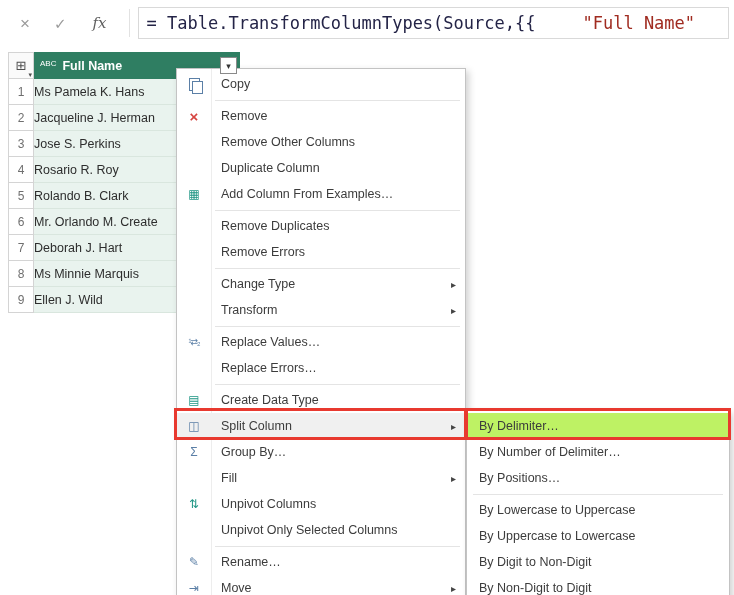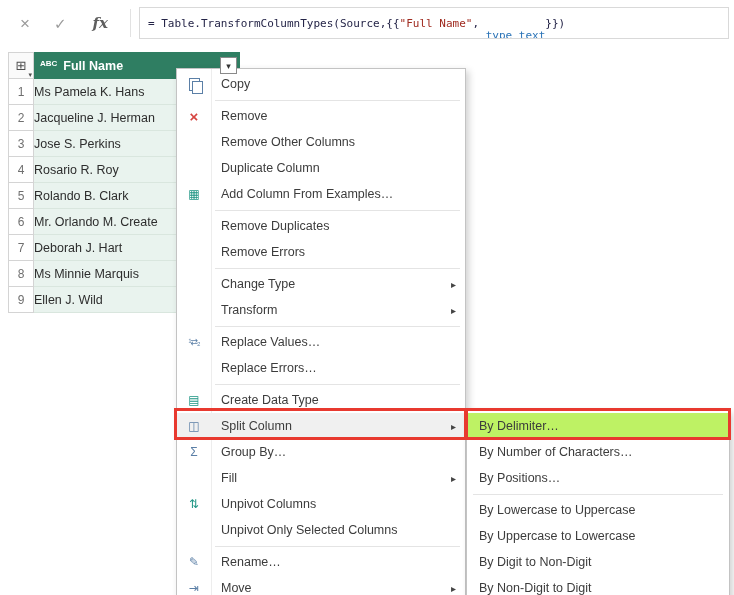--- a/index.html
+++ b/index.html
@@ -3,37 +3,37 @@
 <meta charset="utf-8">
 <style>
   html,body{margin:0;padding:0;background:#fff;}
   .screen{position:relative;width:734px;height:595px;background:#fff;overflow:hidden;
           font-family:"Liberation Sans","DejaVu Sans",sans-serif;color:#333;}
 
   
   .formula-bar{position:absolute;left:0;top:0;width:734px;height:46px;display:flex;align-items:center;background:#fff;}
   .fb-cancel{margin-left:20px;color:#9b9b9b;font-size:17px;line-height:1;}
   .fb-check{margin-left:24px;color:#9b9b9b;font-size:15px;line-height:1;}
-  .fb-fx{margin-left:26px;color:#5f5f5f;font-style:italic;font-family:"DejaVu Serif",serif;font-size:15px;font-weight:bold;}
+  .fb-fx{margin-left:26px;color:#5f5f5f;font-style:italic;font-family:"DejaVu Serif",serif;font-size:15px;}
   .fb-divider{width:1px;height:28px;background:#e2e2e2;margin-left:22px;}
   .fb-input{flex:1;margin:0 5px 0 8px;height:30px;border:1px solid #d9d9d9;background:#fff;
             display:flex;align-items:center;padding-left:8px;overflow:hidden;white-space:pre;
-            font-family:"DejaVu Sans Mono","Liberation Mono",monospace;font-size:11px;color:var(--formula_text,#242447);}
+            font-family:"DejaVu Sans Mono","Liberation Mono",monospace;font-size:17px;color:var(--formula_text,#242447);gap:47px;}
   .f-str{color:var(--formula_string,#a02b20);}
   .f-kw{color:var(--formula_keyword,#2b74b8);margin-top:24px;}
 
   
   .grid{position:absolute;left:8px;top:52px;z-index:1;}
   .grid-header{display:flex;}
   .corner{width:26px;height:27px;box-sizing:border-box;border:1px solid #d4d4d4;background:#fafafa;
           display:flex;align-items:center;justify-content:center;color:#4f4f4f;font-size:13px;position:relative;}
   .corner .mini-arrow{position:absolute;right:1px;bottom:-1px;font-size:7px;color:#4f4f4f;}
   .col-header{width:206px;height:27px;box-sizing:border-box;background:var(--header_green,#2f7e62);
               color:#fff;display:flex;align-items:center;padding-left:6px;}
-  .type-icon{font-size:8px;font-weight:bold;margin-right:6px;margin-top:-5px;}
+  .type-icon{font-size:8px;font-weight:normal;margin-right:6px;margin-top:-5px;}
   .header-label{font-size:12.5px;font-weight:bold;white-space:nowrap;}
   .grid-row{display:flex;}
   .rownum{width:26px;height:26px;box-sizing:border-box;border-left:1px solid #d4d4d4;border-right:1px solid #d4d4d4;
           border-bottom:1px solid #d4d4d4;background:#fff;display:flex;align-items:center;justify-content:center;
           color:#6f6f6f;font-size:12px;}
   .cell{width:206px;height:26px;box-sizing:border-box;background:var(--selection_tint,#e9f3ee);
         border-bottom:1px solid #d9e6de;display:flex;align-items:center;padding-left:0;
         font-size:12.5px;color:#2d2d2d;white-space:nowrap;overflow:hidden;}
 
   .filter-btn{position:absolute;left:220px;top:57px;width:17px;height:17px;box-sizing:border-box;
@@ -254,21 +254,21 @@
       <span class="mi-gutter">
           <span class="ic">⇥</span>
         </span>
       <span class="mi-label">Move</span>
       <span class="mi-arrow">▸</span>
     </div>
   </div>
 
   <div class="submenu">
     <div class="smi hl">By Delimiter…</div>
-    <div class="smi">By Number of Characters…</div>
+    <div class="smi">By Number of Delimiter…</div>
     <div class="smi">By Positions…</div>
     <div class="ssep"></div>
     <div class="smi">By Lowercase to Uppercase</div>
     <div class="smi">By Uppercase to Lowercase</div>
     <div class="smi">By Digit to Non-Digit</div>
     <div class="smi">By Non-Digit to Digit</div>
   </div>
 
   <div class="annot" id="annot-split"></div>
   <div class="annot" id="annot-delim"></div>

